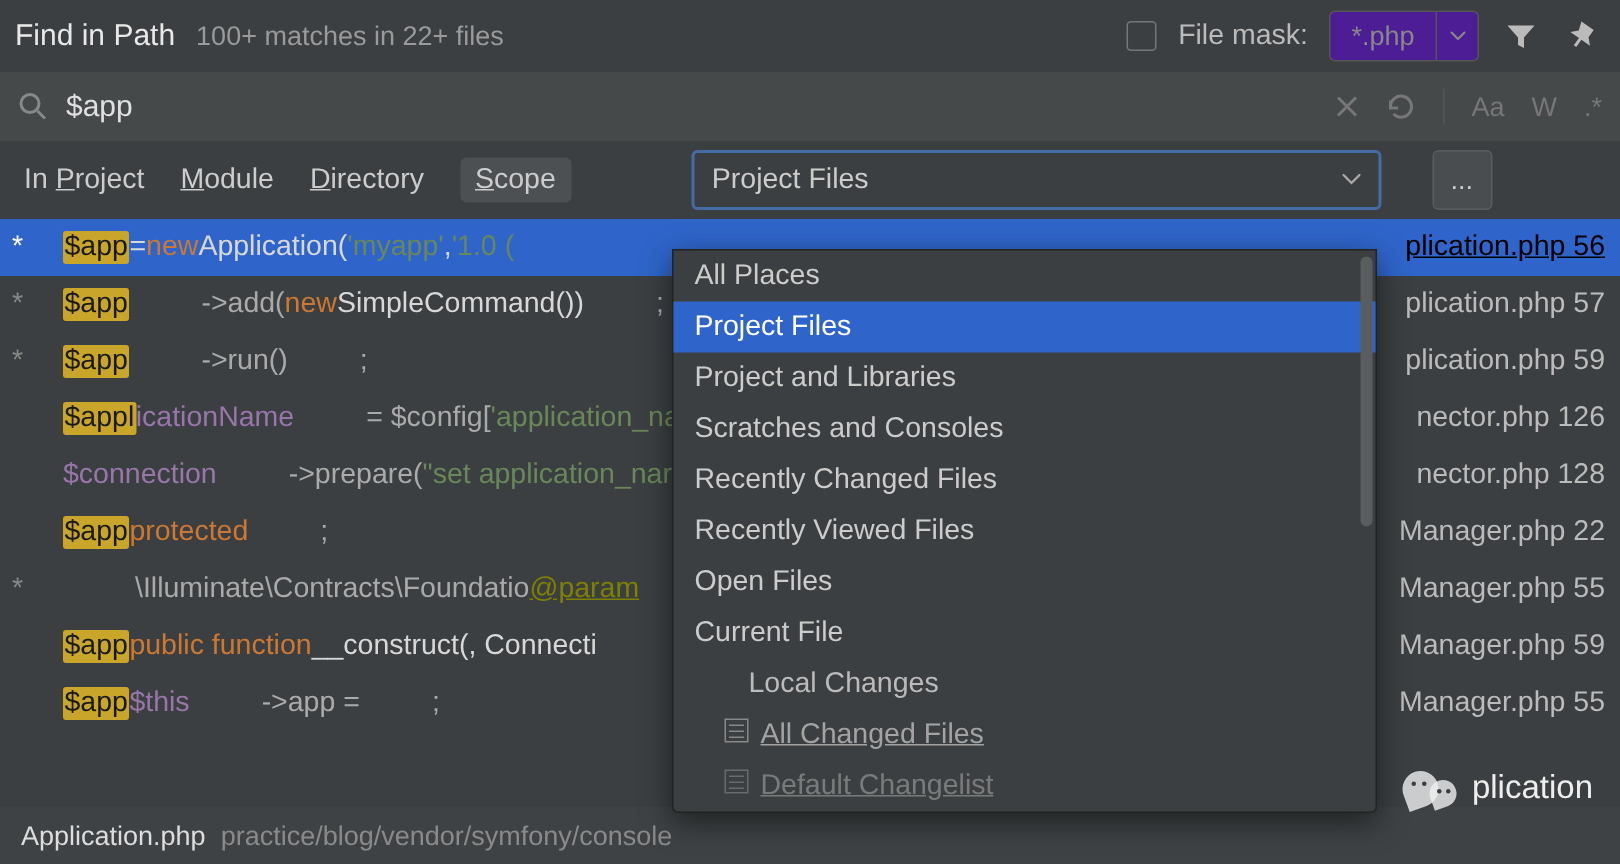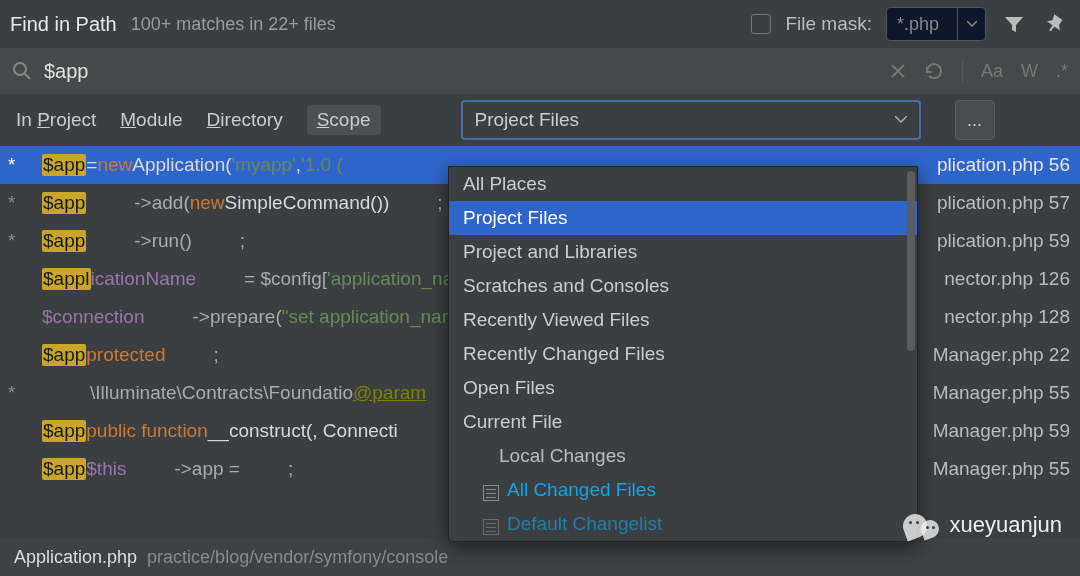--- a/index.html
+++ b/index.html
@@ -14,27 +14,27 @@
     --hl-yellow-dim:#5c5232;
     --sel-blue:#2f65ca;
     --kw-orange:#cc7832;
     --str-green:#6a8759;
     --prop-purple:#9876aa;
     --tag-olive:#808000;
     --white:#d8d8d8;
   }
   *{box-sizing:border-box;font-family:"Segoe UI","Helvetica Neue",Arial,sans-serif;}
   body{margin:0;background:var(--bg);color:var(--text);width:1080px;height:576px;overflow:hidden;position:relative;}
-  .titlebar{display:flex;align-items:center;height:48px;padding:0 10px;gap:14px;background:var(--bg);}
+  .titlebar{display:flex;align-items:center;height:48px;padding:0 10px;gap:14px;background:var(--bg);text-align:center;}
   .title{color:#e8e8e8;font-size:20px;font-weight:500;}
   .subtitle{color:#9a9a9a;font-size:18px;}
   .spacer{flex:1;}
   .chk{width:20px;height:20px;border:1px solid #777;border-radius:3px;display:inline-block;}
   .fm-label{font-size:19px;color:var(--text);}
-  .fm-box{display:flex;align-items:center;height:34px;border:1px solid #555;border-radius:4px;background:#0f172a;}
+  .fm-box{display:flex;align-items:center;height:34px;border:1px solid #555;border-radius:4px;background:#4c1d95;}
   .fm-val{padding:0 10px;color:#888;font-size:18px;min-width:70px;}
   .fm-arrow{width:28px;height:32px;border-left:1px solid #555;display:flex;align-items:center;justify-content:center;}
   .ico{display:inline-flex;align-items:center;justify-content:center;color:#aaa;}
   .tb-ico{width:28px;height:28px;}
   .searchbar{display:flex;align-items:center;height:46px;background:#45494a;padding:0 12px;gap:10px;}
   .search-ico{color:#888;}
   .search-input{flex:1;background:transparent;border:none;outline:none;color:#e0e0e0;font-size:20px;}
   .sb-right{display:flex;gap:18px;align-items:center;color:#777;font-size:18px;}
   .tabs-row{display:flex;align-items:center;height:52px;padding:0 16px;gap:24px;background:var(--bg);}
   .tab{font-size:19px;color:#ccc;cursor:pointer;}
@@ -47,28 +47,28 @@
   .row.sel{background:var(--sel-blue);}
   .star{color:#888;width:34px;}
   .row.sel .star{color:#fff;}
   .hl{background:var(--hl-yellow);color:#1a1a1a;padding:0 1px;border-radius:2px;}
   .kw{color:var(--kw-orange);}
   .str{color:var(--str-green);}
   .prop{color:var(--prop-purple);}
   .tag{color:var(--tag-olive);text-decoration:underline;}
   .wht{color:var(--white);}
   .gry{color:#aaa;padding-left:48px;}
-  .row.sel .filecol-inner{color:#e5e5e5;}
+  .row.sel .filecol-inner{color:#000000;text-decoration:underline;}
   .filecol-inner{position:absolute;right:10px;}
   
   .dropdown{position:absolute;left:448px;top:166px;width:470px;background:#3c3f41;border:1px solid #222;border-radius:0 0 4px 4px;box-shadow:0 6px 20px rgba(0,0,0,.5);z-index:10;font-size:19px;}
   .dd-item{padding:6px 14px;color:#ccc;cursor:pointer;}
   .dd-item.sel{background:var(--sel-blue);color:#fff;}
   .dd-group{padding:6px 10px;color:#bbb;margin-left:40px;}
-  .dd-sub{padding:6px 14px 6px 34px;color:#0ea5e9;display:flex;align-items:flex-end;gap:8px;}
+  .dd-sub{padding:6px 14px 6px 34px;color:#a3a3a3;display:flex;align-items:flex-start;gap:8px;text-decoration:underline;}
   .dd-scroll{position:absolute;right:2px;top:4px;width:8px;height:180px;background:#5a5d5f;border-radius:4px;}
   .list-ico{display:inline-block;width:16px;height:16px;border:1px solid #888;position:relative;}
   .list-ico::before{content:'';position:absolute;left:2px;top:3px;right:2px;height:1px;background:#888;box-shadow:0 4px 0 #888,0 8px 0 #888;}
   
   .footer{position:absolute;left:0;right:0;bottom:0;height:38px;background:#3e4244;display:flex;align-items:center;padding:0 14px;gap:10px;font-size:18px;}
   .footer .fn{color:#ddd;}
   .footer .fp{color:#8a8a8a;}
   
   .wm{position:absolute;right:18px;bottom:36px;display:flex;align-items:center;gap:6px;color:#eee;font-size:22px;z-index:20;}
   .wm-ico{position:relative;width:40px;height:30px;}
@@ -221,22 +221,22 @@
       <span class="filecol-inner">Manager.php 55</span>
     </div>
   </div>
 
 <div class="dropdown">
   <div id="dd-items">
       <div class="dd-item">All Places</div>
       <div class="dd-item sel">Project Files</div>
       <div class="dd-item">Project and Libraries</div>
       <div class="dd-item">Scratches and Consoles</div>
+      <div class="dd-item">Recently Changed Files</div>
       <div class="dd-item">Recently Viewed Files</div>
-      <div class="dd-item">Recently Changed Files</div>
       <div class="dd-item">Open Files</div>
       <div class="dd-item">Current File</div>
     </div>
   <div class="dd-group">Local Changes</div>
   <div class="dd-sub">
       <span class="list-ico"></span>
       <span>All Changed Files</span>
     </div>
   <div class="dd-sub" style="opacity:.6">
       <span class="list-ico"></span>
@@ -252,14 +252,14 @@
 
 <div class="wm">
   <span class="wm-ico">
     <span class="b1"></span>
       <span class="b2"></span>
     <span class="d" style="left:6px;top:11px;"></span>
       <span class="d" style="left:13px;top:11px;"></span>
     <span class="d" style="left:23px;top:16px;"></span>
       <span class="d" style="left:29px;top:16px;"></span>
   </span>
-  <span>xueyuanjun</span>
+  <span>plication</span>
 </div>
 
 </body></html>

